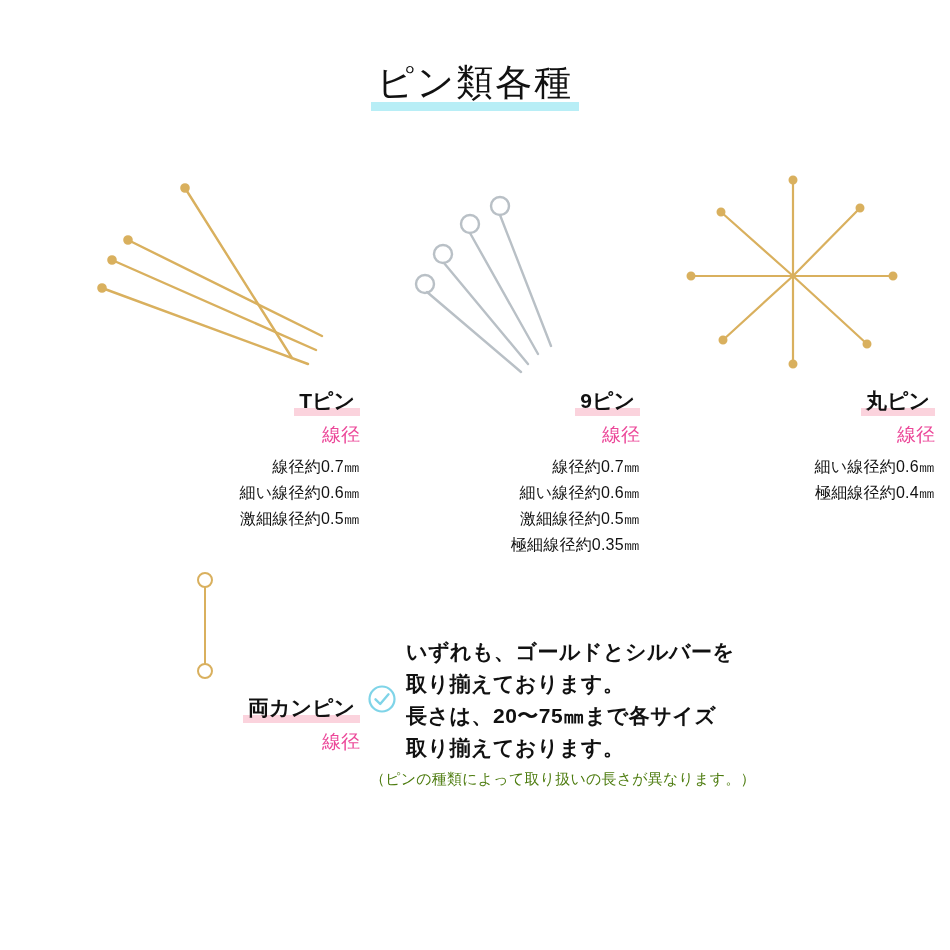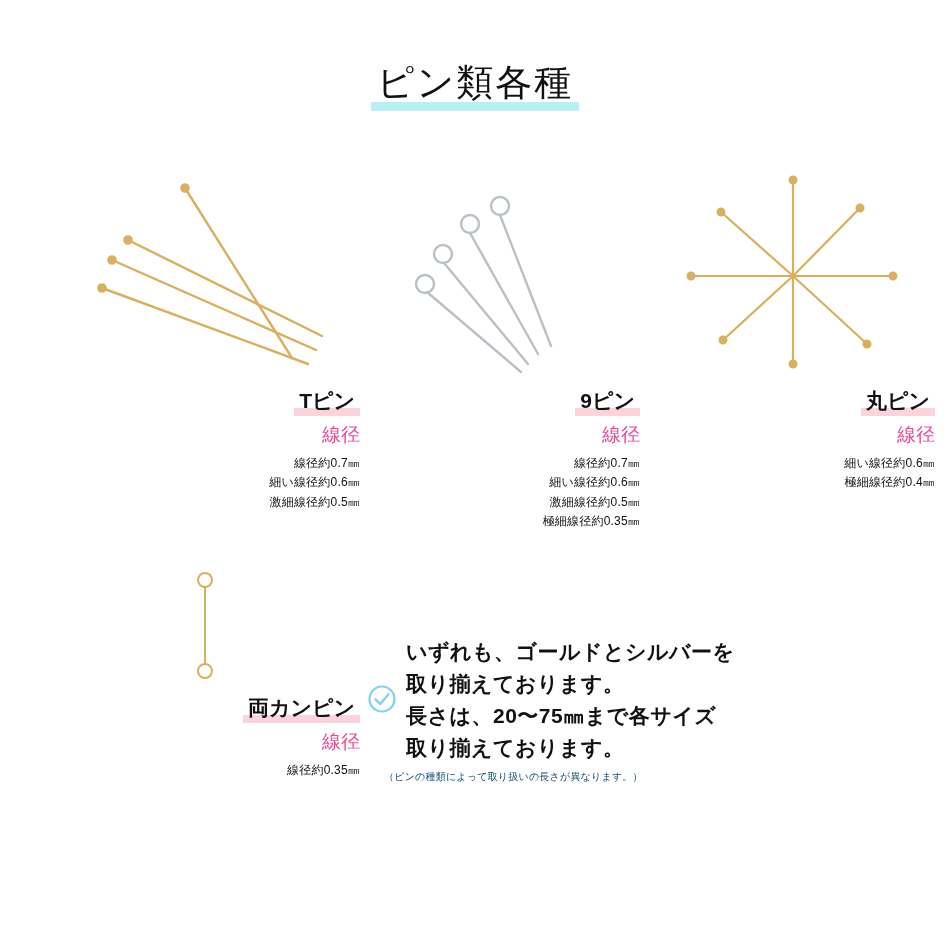--- a/index.html
+++ b/index.html
@@ -68,21 +68,21 @@
     background: #fbd3dd;
     z-index: -1;
   }
   .sec-sub {
     font-size: 19px;
     color: #ec4899;
     margin-top: 4px;
     margin-bottom: 6px;
   }
   .spec {
-    font-size: 12px;
+    font-size: 16px;
     color: #111;
     line-height: 1.62;
     letter-spacing: 0.2px;
   }
 
   
   .note {
     position: absolute;
     left: 368px;
     top: 636px;
@@ -98,24 +98,24 @@
     margin-top: 3px;
   }
   .note-lines {
     font-size: 21px;
     font-weight: bold;
     line-height: 1.52;
     color: #111;
     letter-spacing: 0.5px;
   }
   .note-sub {
-    font-size: 10px;
-    color: #0c4a6e;
+    font-size: 15px;
+    color: #4d7c0f;
     margin-top: 6px;
-    margin-left: 16px;
+    margin-left: 2px;
     letter-spacing: 0.2px;
   }
 
   
   #sec-tpin   { left: 60px;  top: 168px; width: 300px; }
   #sec-9pin   { left: 355px; top: 168px; width: 285px; }
   #sec-round  { left: 645px; top: 168px; width: 290px; }
   #sec-both   { left: 60px;  top: 560px; width: 300px; }
 </style>
 </head>
@@ -219,21 +219,20 @@
         <line x1="145" y1="27" x2="145" y2="104"></line>
         <circle cx="145" cy="111" r="7"></circle>
       </g>
     </svg>
   </div>
   <div class="sec-title">
     <span class="hl"></span>
     <span>両カンピン</span>
   </div>
   <div class="sec-sub">線径</div>
-  <div class="spec">線径約0.35㎜</div>
 </div>
 
 <div class="note">
   <div class="note-row">
     <span class="check-icon">
       <svg width="28" height="28" viewBox="0 0 28 28">
         <circle cx="14" cy="14" r="12.5" fill="none" stroke="#7fd4e8" stroke-width="2.2"></circle>
         <path d="M7.5 14.3 L12.2 19 L20.5 9.3" fill="none" stroke="#7fd4e8" stroke-width="2.4" stroke-linecap="round" stroke-linejoin="round"></path>
       </svg>
     </span>

